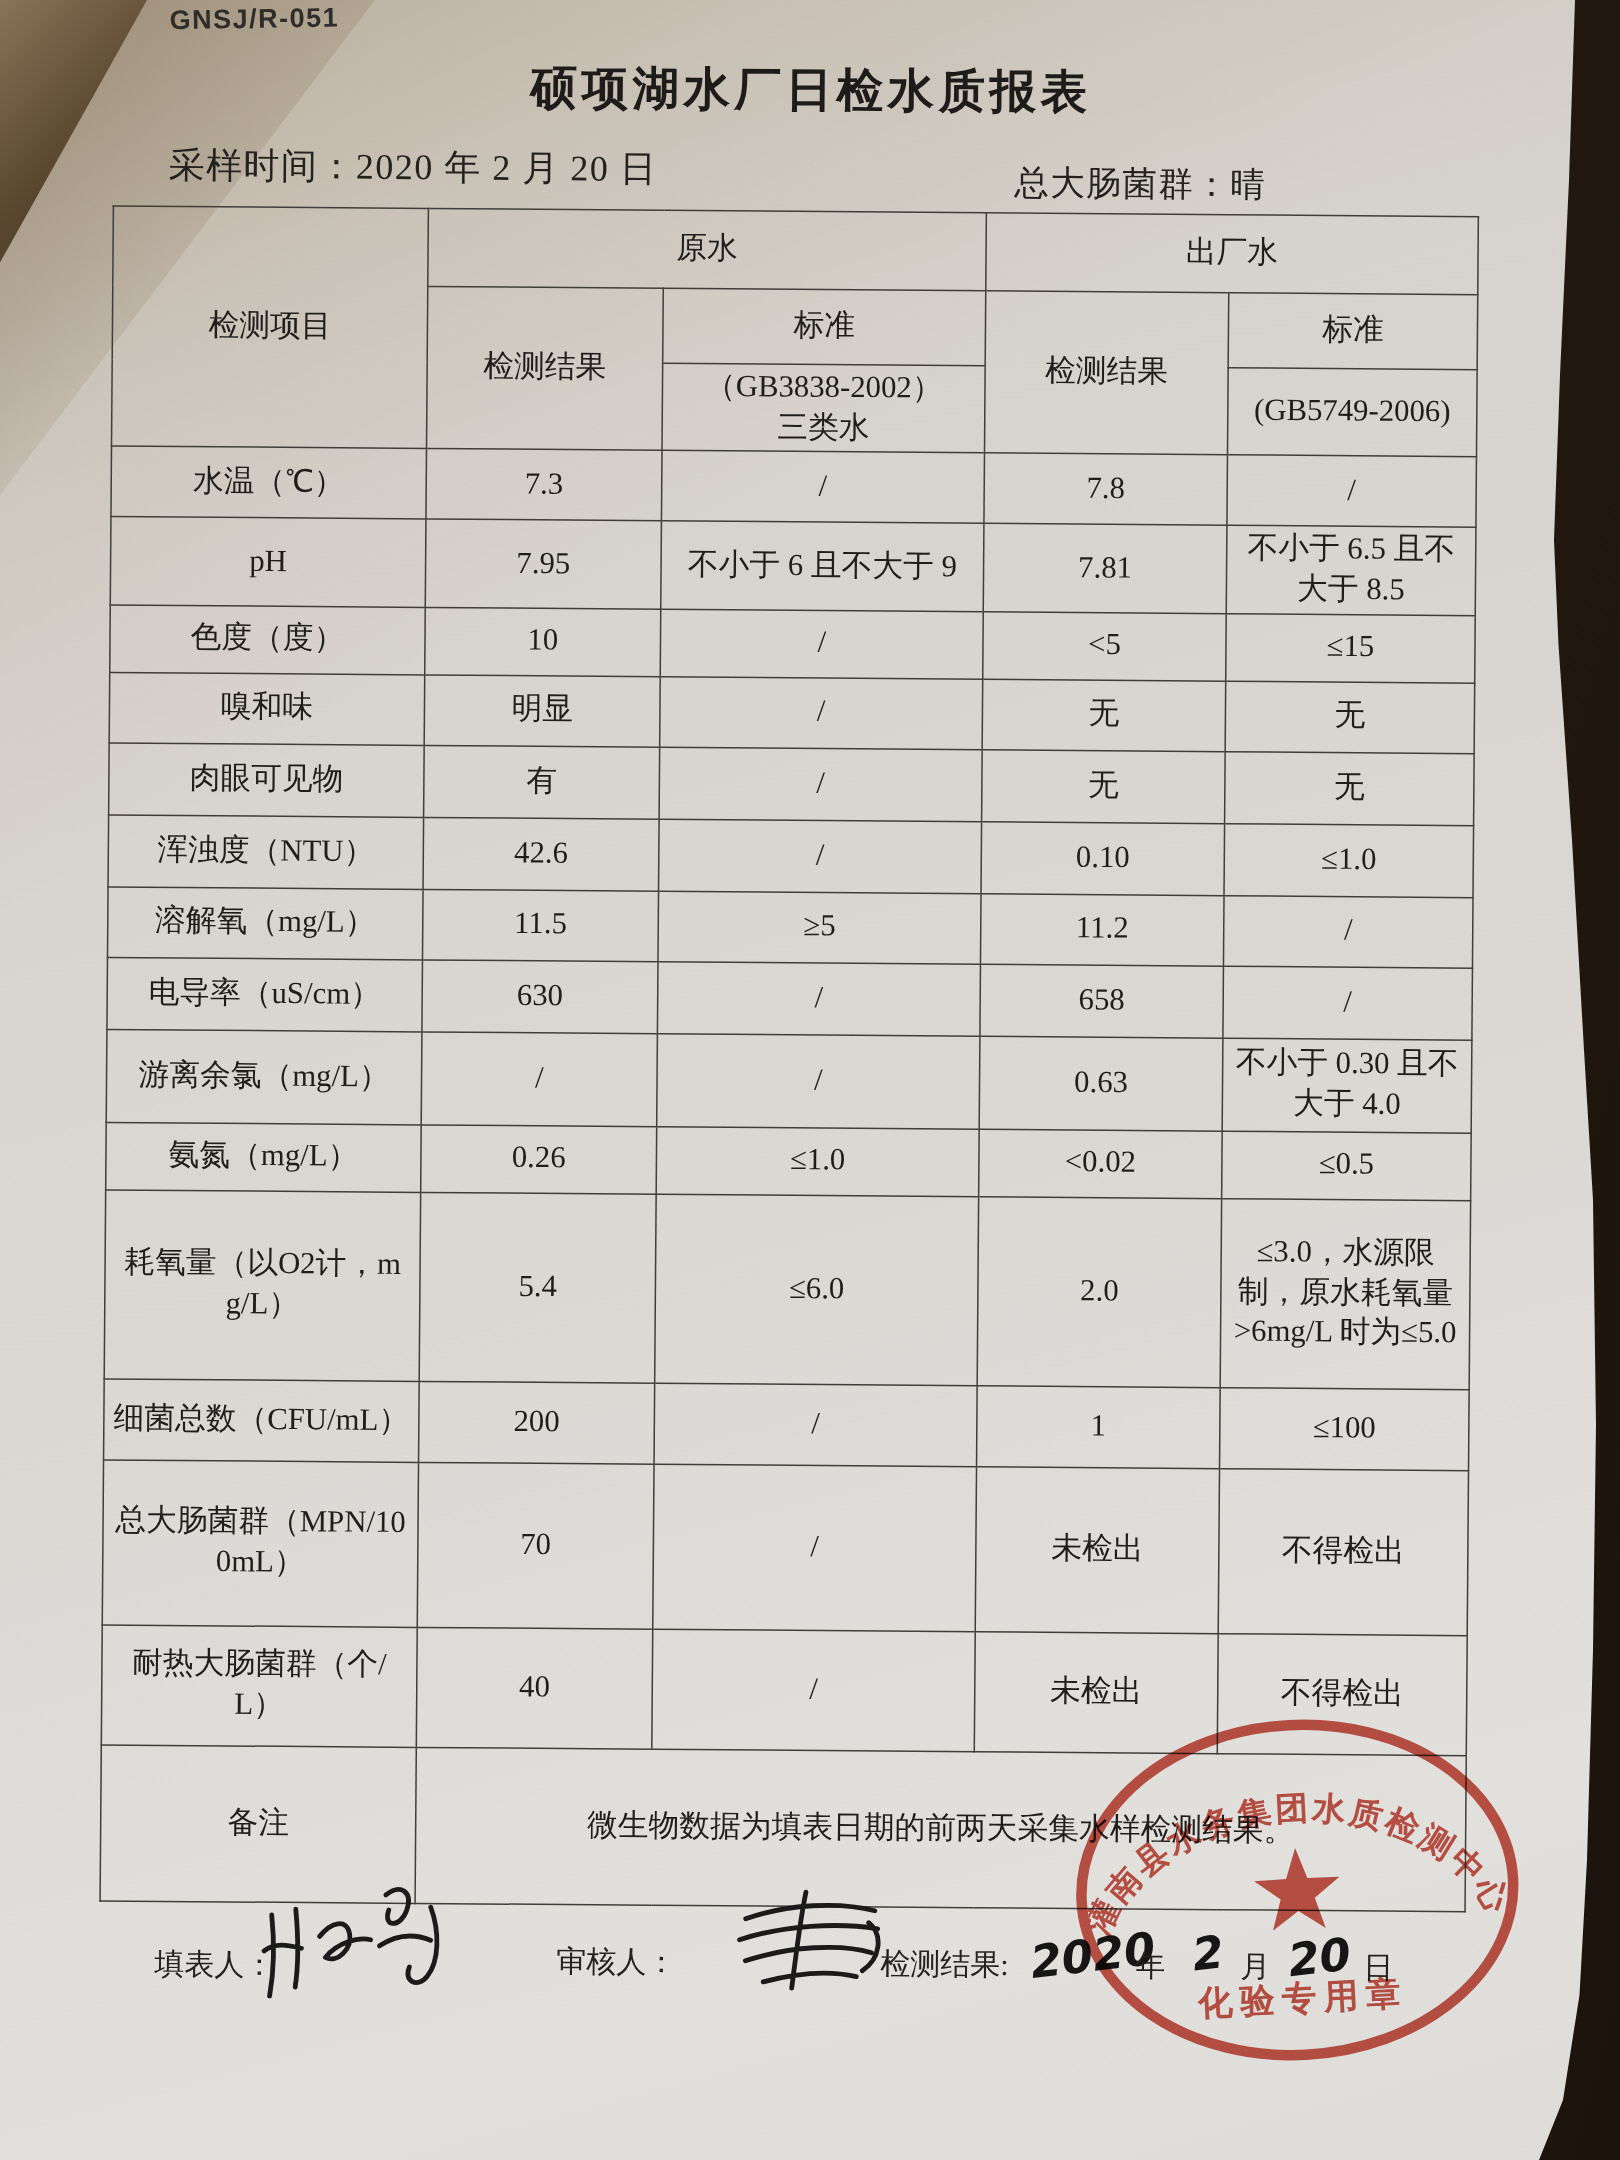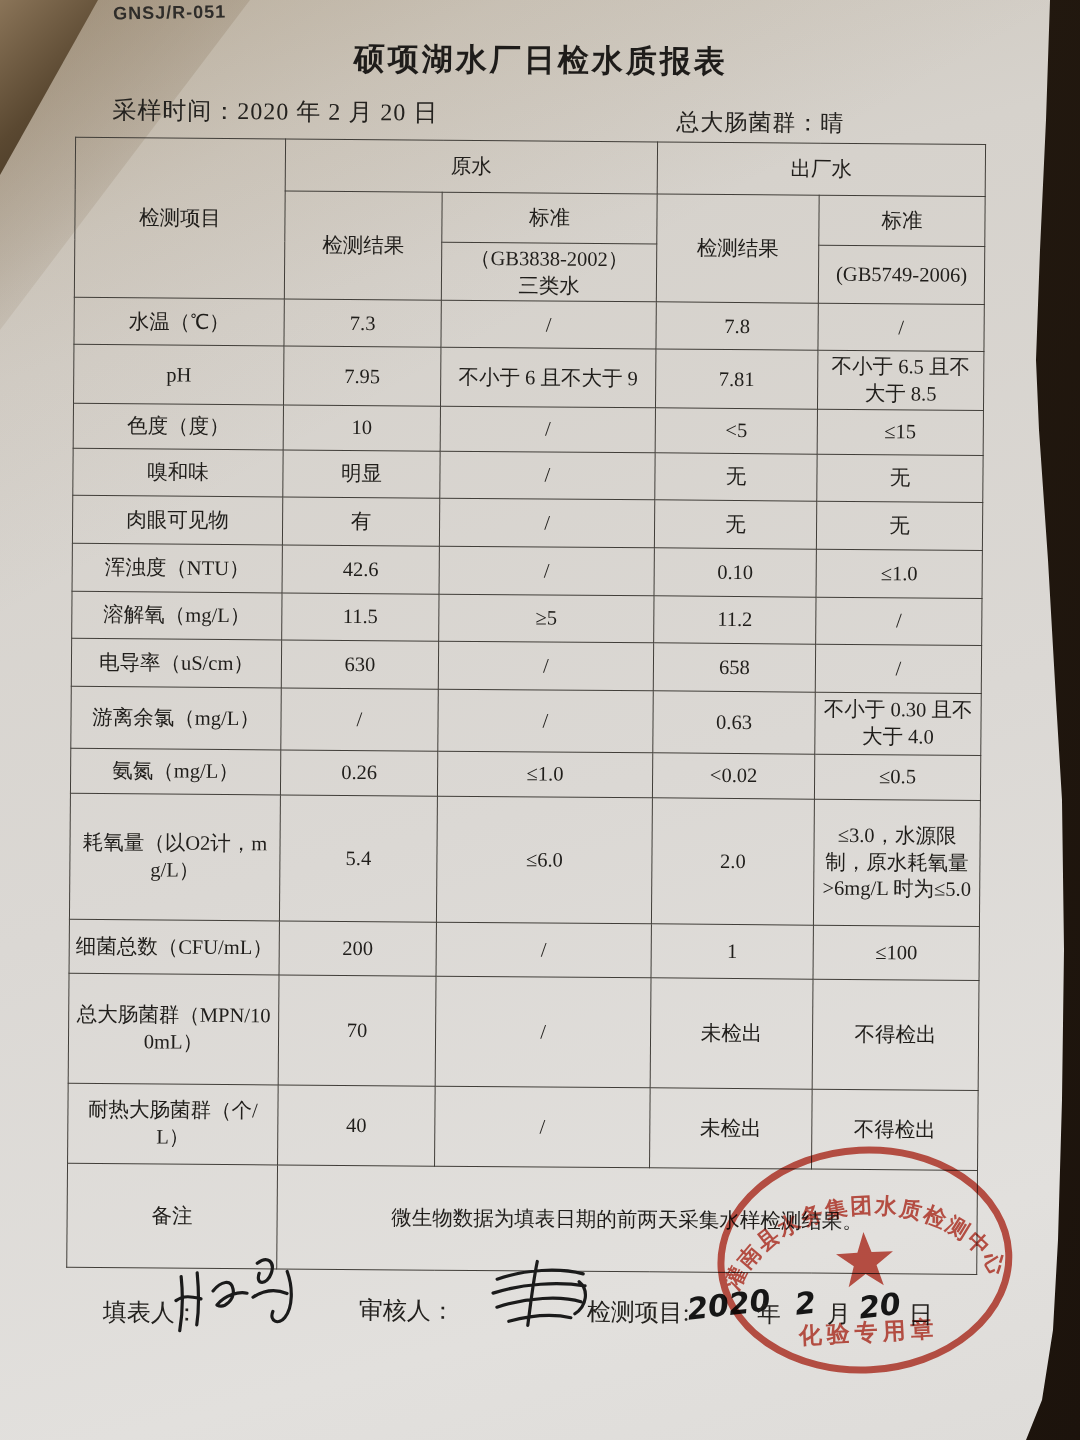--- a/index.html
+++ b/index.html
@@ -42,21 +42,21 @@
     table-layout:fixed;background:transparent;}
   table.report td{border:1.4px solid #413e39;text-align:center;vertical-align:middle;
     font-size:20.5px;color:#201e1b;padding:2px 5px;line-height:1.3;word-break:break-all;}
   td.left-pad{text-align:left;padding-left:22px;}
   tr.h1{height:52px} tr.h2{height:50px} tr.h3{height:52px}
   tr.r0{height:47px} tr.r1{height:56px} tr.r2{height:45px} tr.r3{height:47px}
   tr.r4{height:48px} tr.r5{height:48px} tr.r6{height:47px} tr.r7{height:48px}
   tr.r8{height:62px} tr.r9{height:45px} tr.r10{height:126px} tr.r11{height:54px}
   tr.r12{height:110px} tr.r13{height:80px} tr.rr{height:104px}
   
-  .ft{position:absolute;font-size:24px;color:#24221f;}
+  .ft{position:absolute;font-size:20px;color:#24221f;}
   .hw{position:absolute;font-family:"DejaVu Sans",sans-serif;font-style:italic;font-weight:bold;
     font-size:30px;color:#161616;transform:rotate(-7deg);}
   .sig{position:absolute;}
   .sig path{stroke:#1b1b1b;stroke-width:3.2;fill:none;stroke-linecap:round;stroke-linejoin:round;}
   
   .stamp{position:absolute;left:712px;top:1140px;width:306px;height:245px;
     mix-blend-mode:multiply;opacity:.85;transform:rotate(-3deg);}
   .stamp .red{fill:#c23a2c;}
   .stamp ellipse{stroke:#c23a2c;stroke-width:7;fill:none;}
   .stamp text{fill:#c23a2c;font-family:"Liberation Serif",serif;font-weight:bold;}
@@ -211,26 +211,26 @@
       <td colspan="4" class="left-pad">微生物数据为填表日期的前两天采集水样检测结果。</td>
     </tr>
     </tbody>
   </table>
 
   <div class="ft" style="left:112px;top:1296px">填表人：</div>
   <svg class="sig" style="left:176px;top:1248px" width="150" height="98" viewBox="0 0 150 98">
     <path d="M14,28 C16,46 16,64 13,82 M30,24 C32,44 32,62 30,76 M9,52 C17,46 25,48 34,50 M46,42 C54,32 64,30 66,40 C68,50 58,60 50,56 C58,46 72,42 80,44 M90,14 C100,6 108,12 104,24 C100,36 88,36 92,24 M86,48 C98,40 110,40 120,44 M120,22 C126,38 126,58 118,68 C112,76 102,72 106,62"></path>
   </svg>
 
-  <div class="ft" style="left:368px;top:1292px">审核人：</div>
+  <div class="ft" style="left:380px;top:1292px">审核人：</div>
   <svg class="sig" style="left:490px;top:1252px" width="120" height="80" viewBox="0 0 120 80">
     <path d="M56,6 C52,26 50,46 47,70 M16,24 C44,14 78,12 102,18 M12,38 C42,28 78,26 104,30 M16,52 C46,42 80,40 100,46 M28,66 C50,60 72,58 90,62 M98,26 C108,34 106,50 94,58"></path>
   </svg>
 
-  <div class="ft" style="left:596px;top:1292px">检测项目:</div>
+  <div class="ft" style="left:596px;top:1292px">检测结果:</div>
   <div class="hw" style="left:696px;top:1282px">2020</div>
   <div class="ft" style="left:766px;top:1292px">年</div>
   <div class="hw" style="left:804px;top:1280px">2</div>
   <div class="ft" style="left:836px;top:1292px">月</div>
   <div class="hw" style="left:868px;top:1282px">20</div>
   <div class="ft" style="left:918px;top:1292px">日</div>
 </div>
 
 <svg class="stamp" viewBox="0 0 306 245">
   <ellipse cx="153" cy="120" rx="144" ry="110"></ellipse>

